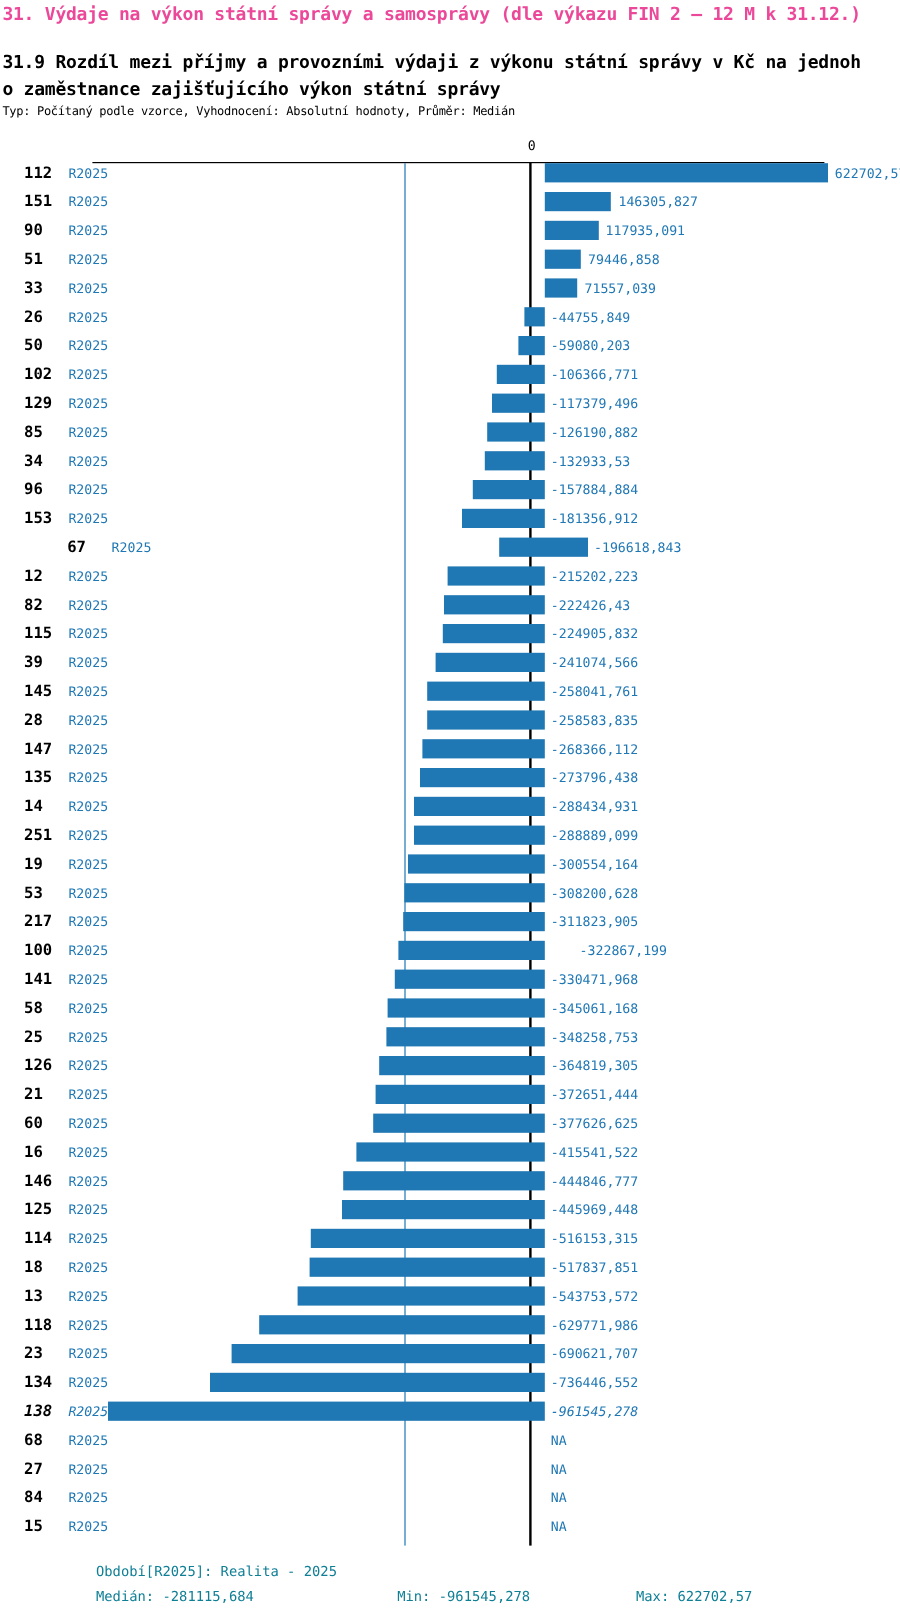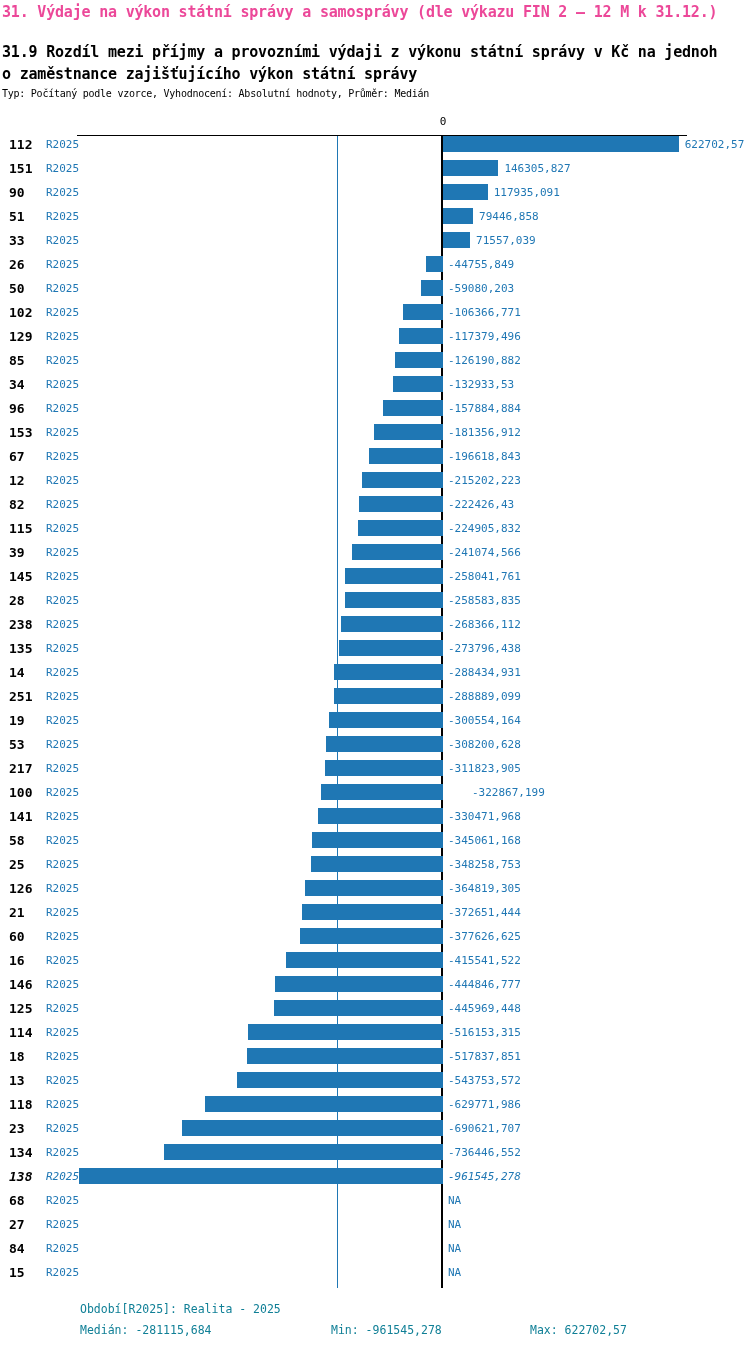--- a/index.html
+++ b/index.html
@@ -30,21 +30,21 @@
   }
   .chart { left: 0; top: 0; width: 750px; height: 1296px; }
   .zero-tick {
     left: 436px; top: 115px; width: 14px;
     font-size: 11px; color: #000; text-align: center;
   }
   .axis-top { left: 77px; top: 135px; width: 610px; height: 1px; background: #000; }
   .zero-line { left: 441px; top: 135px; width: 2px; height: 1153px; background: #000; }
   .median-line { left: 337px; top: 136px; width: 1px; height: 1152px; background: #1f77b4; }
   .rows { left: 0; top: 132px; width: 750px; }
-  .row { position: absolute; left: 0; width: 670px; height: 24px; }
+  .row { position: absolute; left: 11px; width: 670px; height: 24px; }
   .rid {
     position: absolute; left: 9px; top: 0; height: 24px; line-height: 25px;
     font-size: 13px; font-weight: bold; color: #000; white-space: nowrap;
   }
   .period {
     position: absolute; left: 46px; top: 0; height: 24px; line-height: 25px;
     font-size: 11px; color: #1f77b4; white-space: nowrap;
   }
   .bar { position: absolute; top: 4px; height: 16px; background: #1f77b4; }
   .val {
@@ -145,21 +145,21 @@
         <span class="period">R2025</span>
         <div class="bar" style="left: 383.232px; width: 59.7685px;"></div>
         <span class="val" style="left: 448px;">-157884,884</span>
       </div>
       <div class="row" style="top: 288px;">
         <span class="rid">153</span>
         <span class="period">R2025</span>
         <div class="bar" style="left: 374.346px; width: 68.654px;"></div>
         <span class="val" style="left: 448px;">-181356,912</span>
       </div>
-      <div class="row" style="top: 312px;">
+      <div class="row" style="top: 312px; margin-left: 36px;">
         <span class="rid">67</span>
         <span class="period">R2025</span>
         <div class="bar" style="left: 368.568px; width: 74.4315px;"></div>
         <span class="val" style="left: 448px;">-196618,843</span>
       </div>
       <div class="row" style="top: 336px;">
         <span class="rid">12</span>
         <span class="period">R2025</span>
         <div class="bar" style="left: 361.534px; width: 81.4664px;"></div>
         <span class="val" style="left: 448px;">-215202,223</span>
@@ -188,21 +188,21 @@
         <div class="bar" style="left: 345.316px; width: 97.6836px;"></div>
         <span class="val" style="left: 448px;">-258041,761</span>
       </div>
       <div class="row" style="top: 456px;">
         <span class="rid">28</span>
         <span class="period">R2025</span>
         <div class="bar" style="left: 345.111px; width: 97.8888px;"></div>
         <span class="val" style="left: 448px;">-258583,835</span>
       </div>
       <div class="row" style="top: 480px;">
-        <span class="rid">238</span>
+        <span class="rid">147</span>
         <span class="period">R2025</span>
         <div class="bar" style="left: 341.408px; width: 101.592px;"></div>
         <span class="val" style="left: 448px;">-268366,112</span>
       </div>
       <div class="row" style="top: 504px;">
         <span class="rid">135</span>
         <span class="period">R2025</span>
         <div class="bar" style="left: 339.352px; width: 103.648px;"></div>
         <span class="val" style="left: 448px;">-273796,438</span>
       </div>

